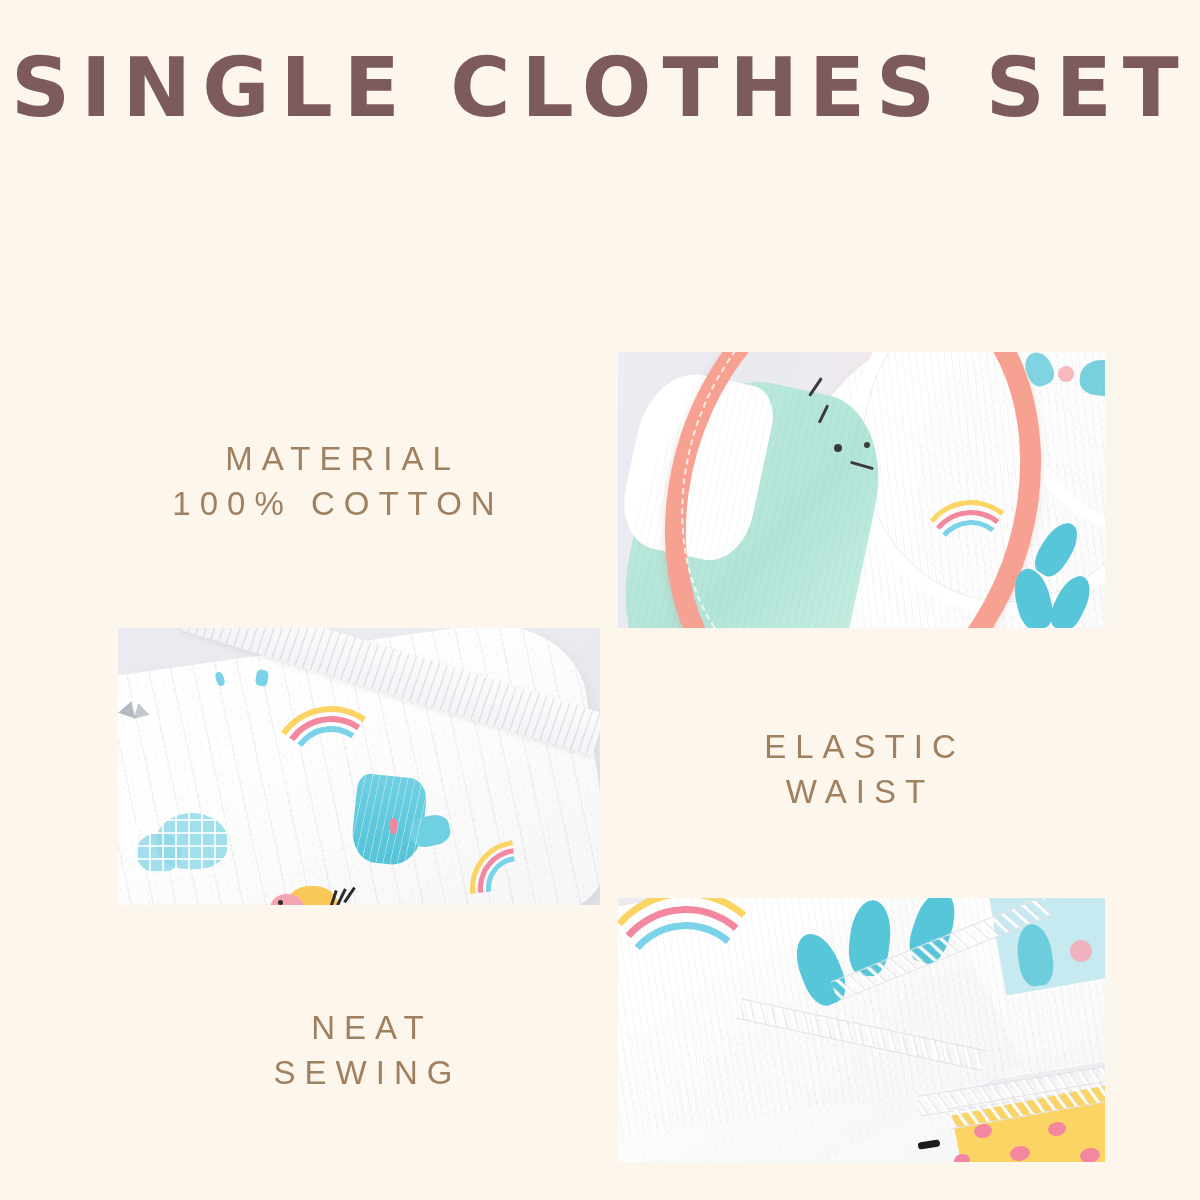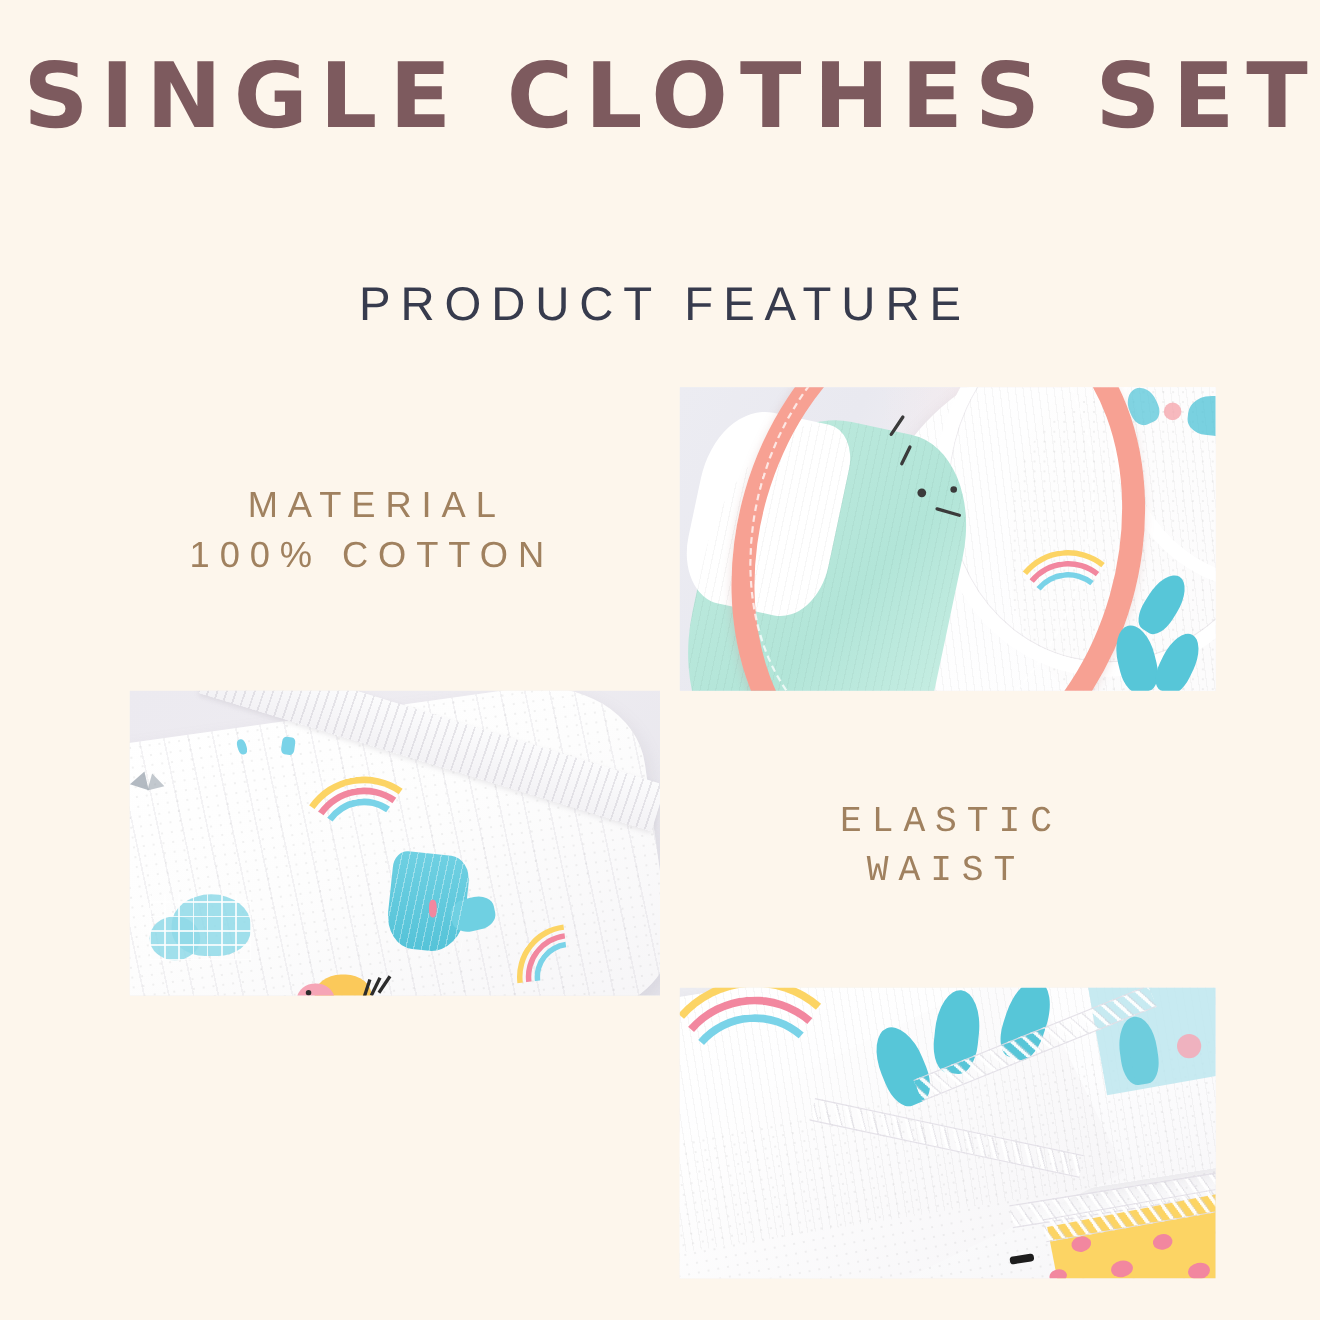--- a/index.html
+++ b/index.html
@@ -20,21 +20,21 @@
     height: 1200px;
     background: #fdf6ec;
   }
 
   
   .title {
     position: absolute;
     left: 0;
     top: 42px;
     width: 1200px;
-    text-align: right;
+    text-align: left;
     color: #7d5a5e;
     font-family: "DejaVu Sans", sans-serif;
     font-weight: bold;
     font-size: 82px;
     line-height: 1.13;
     letter-spacing: 11px;
     text-indent: 11px;
   }
   .subtitle {
     position: absolute;
@@ -57,21 +57,21 @@
     font-family: "Liberation Sans", sans-serif;
     font-weight: 300;
     font-size: 33px;
     line-height: 1.35;
     letter-spacing: 9px;
     text-indent: 9px;
     text-align: center;
     white-space: pre-line;
   }
   #label-material { left: 128px; top: 437px; width: 420px; }
-  #label-elastic  { left: 700px; top: 725px; width: 320px; font-family: Liberation Mono, monospace; }
+  #label-elastic  { left: 700px; top: 725px; width: 320px; }
   #label-sewing   { left: 215px; top: 1006px; width: 305px; }
 
   
   .photo {
     position: absolute;
     overflow: hidden;
     background: #efeff3;
   }
   #photo-neckline { left: 618px; top: 352px;  width: 487px; height: 276px; }
   #photo-waist    { left: 118px; top: 628px;  width: 482px; height: 277px; }
@@ -345,21 +345,20 @@
     opacity: 0.85;
   }
 </style>
 </head>
 <body>
 
 <div id="canvas">
 
   <div class="title">SINGLE CLOTHES SET</div>
 
-  <div class="subtitle">PRODUCT FEATURE</div>
 
   <div class="feature-label" id="label-material">MATERIAL
 100% COTTON</div>
 
   <div class="photo" id="photo-neckline">
     <div class="scene">
       <div class="bg"></div>
 
       <div class="fab-white" id="n-body"></div>
       <div class="fab-white" id="n-body2"></div>
@@ -435,20 +434,22 @@
       <div style="position:absolute;left:160px;top:272px;width:5px;height:5px;background:#2c2c2c;border-radius:50%;"></div>
 
       <div id="w-tri"></div>
       <div id="w-tri2"></div>
 
       <div style="position:absolute;left:98px;top:44px;width:8px;height:14px;background:#7ad3e8;border-radius:40%;transform:rotate(-18deg);"></div>
       <div style="position:absolute;left:138px;top:42px;width:12px;height:16px;background:#7ad3e8;border-radius:30%;transform:rotate(8deg);"></div>
     </div>
   </div>
 
+  <div class="feature-label" id="label-sewing">NEAT
+SEWING</div>
 
   <div class="photo" id="photo-hem">
     <div class="scene">
       <div class="bg"></div>
 
       <div id="h-lower"></div>
       <div id="h-upper"></div>
       <div id="h-fold"></div>
 
       <div class="rib" style="left:-30px;top:-30px;width:560px;height:230px;transform:rotate(-9deg);"></div>

